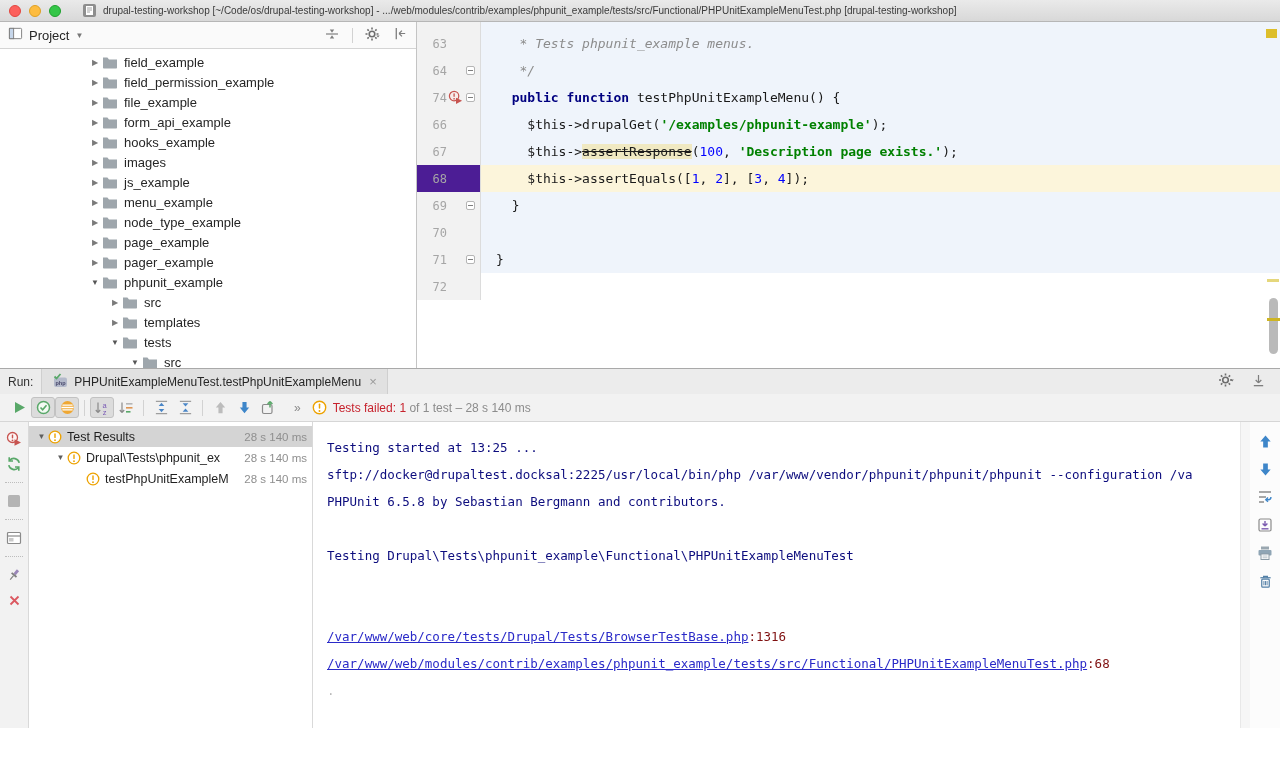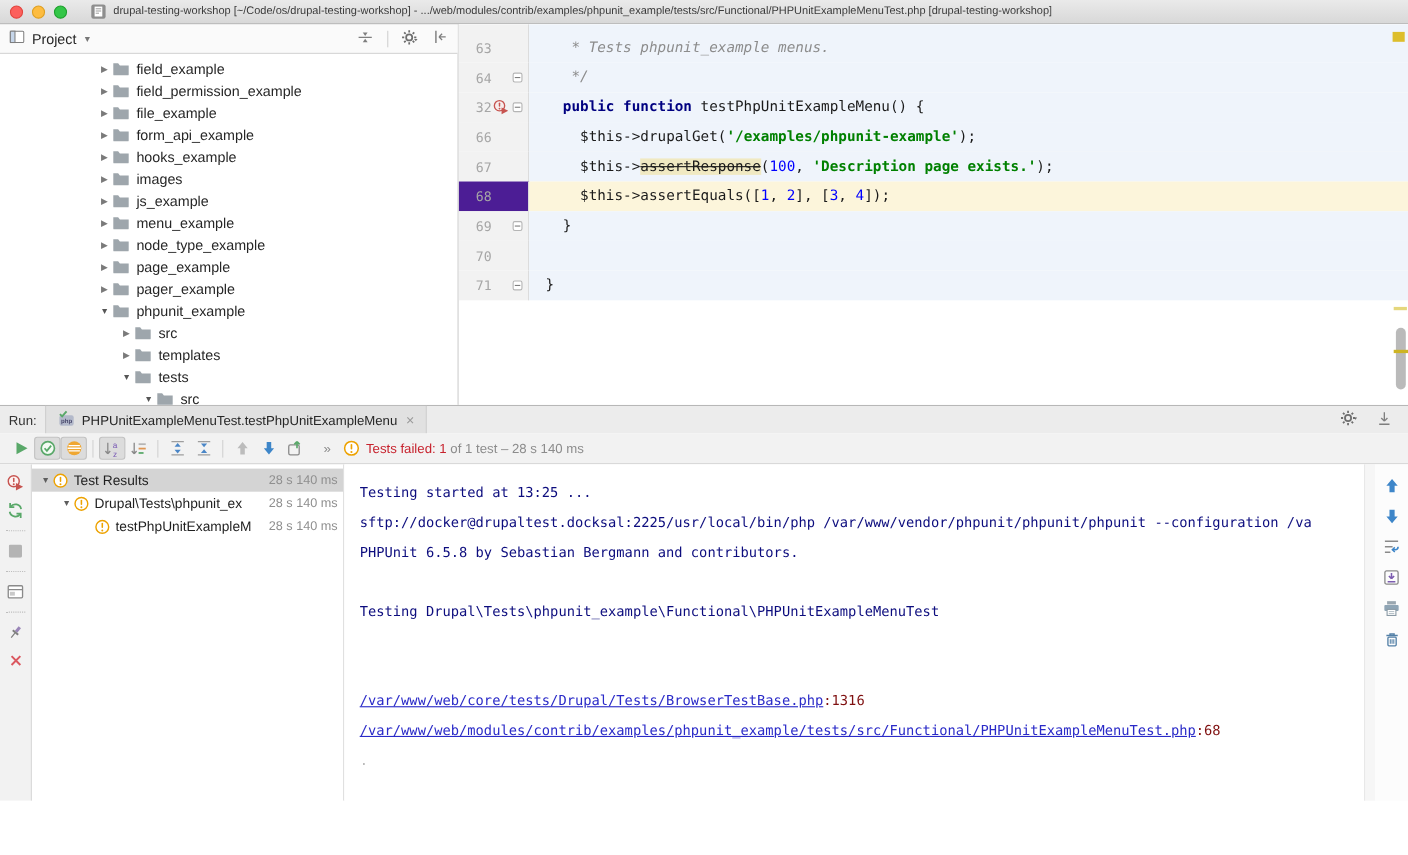--- a/index.html
+++ b/index.html
@@ -328,21 +328,21 @@
             <span class="num">64</span>
             <span class="gicon"></span>
             <span class="gfold">
               <span class="fold"></span>
             </span>
           </div>
           <div class="code"><span class="c">   */</span></div>
         </div>
         <div class="ed-row r-blue">
           <div class="gut">
-            <span class="num">32</span>
+            <span class="num">74</span>
             <span class="gicon">
               <svg width="15" height="15" viewBox="0 0 16 16">
                 <circle cx="6.5" cy="6.5" r="5" fill="#F7ECEB" stroke="#C75450" stroke-width="1.3"></circle>
                 <rect x="5.8" y="3.4" width="1.4" height="4" rx="0.7" fill="#C75450"></rect>
                 <circle cx="6.5" cy="9.3" r="0.9" fill="#C75450"></circle>
                 <path d="M8.5 8.2l6.5 3.2-6.5 3.4z" fill="#C75450"></path>
               </svg>
             </span>
             <span class="gfold">
               <span class="fold"></span>
@@ -394,20 +394,28 @@
         </div>
         <div class="ed-row r-blue">
           <div class="gut">
             <span class="num">71</span>
             <span class="gicon"></span>
             <span class="gfold">
               <span class="fold"></span>
             </span>
           </div>
           <div class="code"><span class="p">}</span></div>
+        </div>
+        <div class="ed-row r-plain">
+          <div class="gut">
+            <span class="num">72</span>
+            <span class="gicon"></span>
+            <span class="gfold"></span>
+          </div>
+          <div class="code"></div>
         </div>
         <div class="ed-fill r-plain">
           <div class="gut"></div>
           <div class="code"></div>
         </div>
       </div>
     <span class="ed-mark-top"></span>
     <span class="ed-tick"></span>
     <span class="ed-thumb"></span>
     <span class="ed-thumb-tick"></span>

